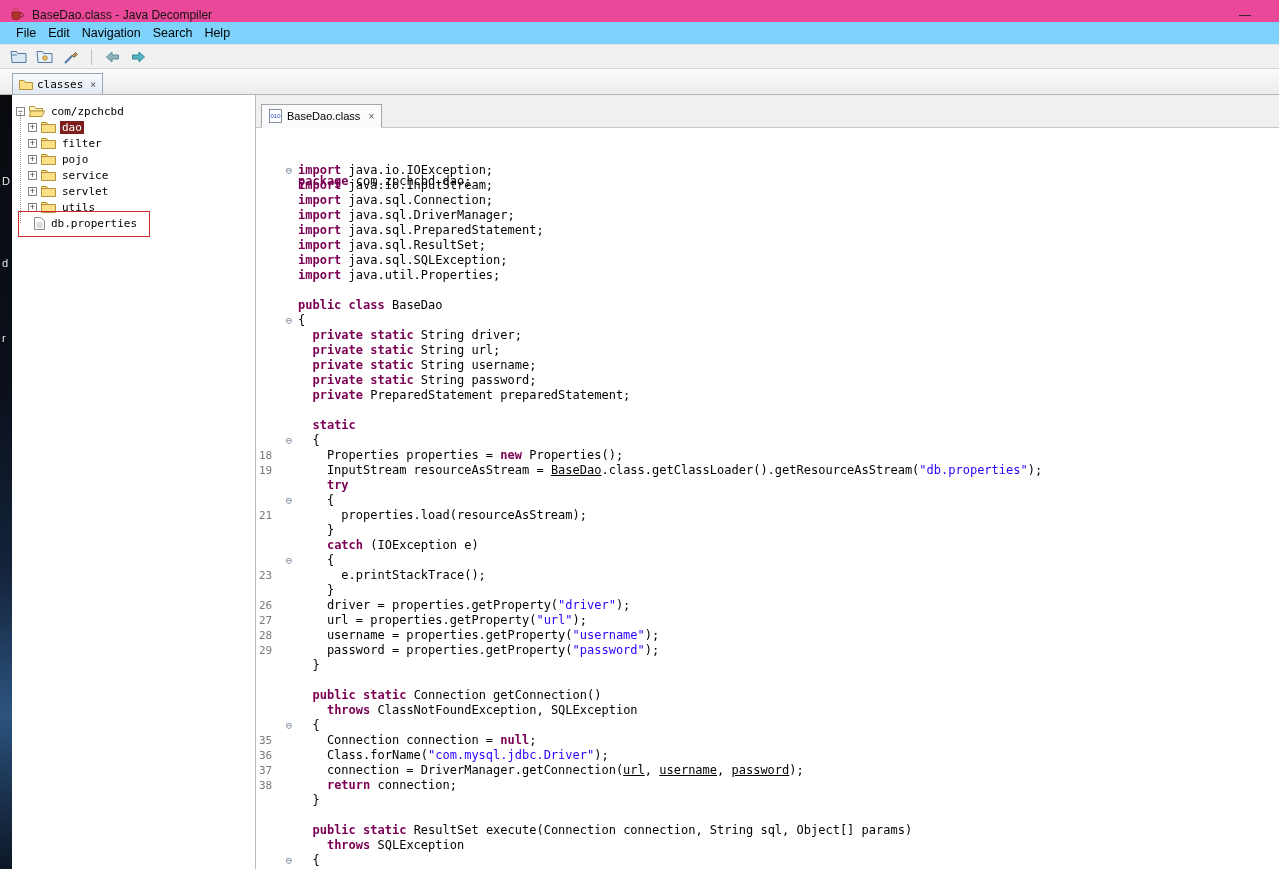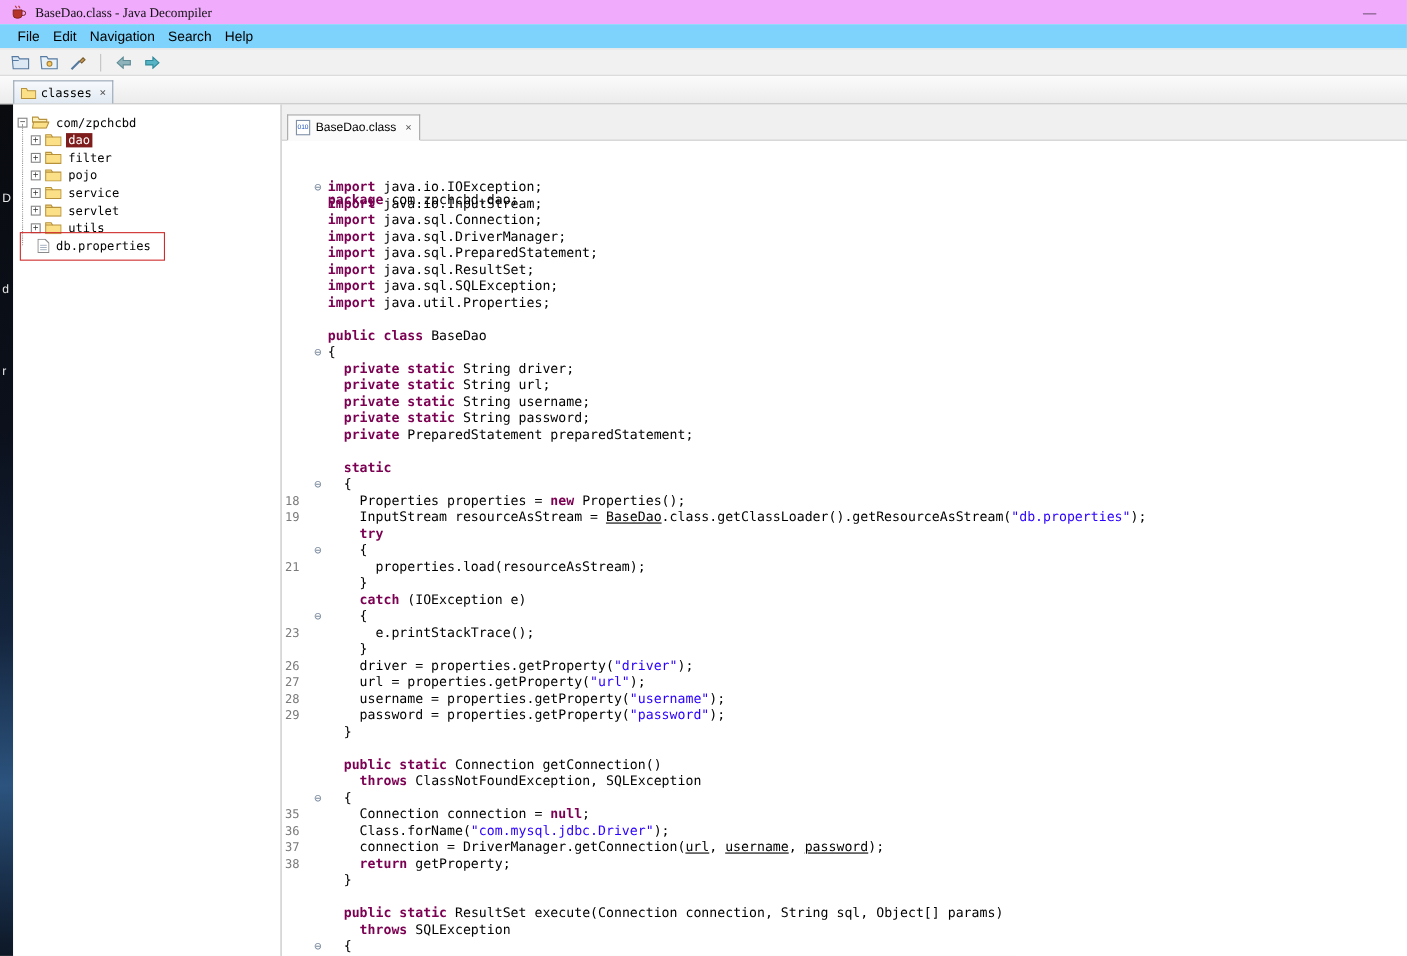--- a/index.html
+++ b/index.html
@@ -4,21 +4,21 @@
 <style>
   * { box-sizing: border-box; }
   html,body { margin:0; padding:0; }
   body {
     width:1279px; height:869px; overflow:hidden; background:#000;
     font-family:"Liberation Sans", sans-serif;
   }
   .win { width:1279px; height:869px; background:#fff; display:flex; flex-direction:column; }
 
   
-  .titlebar { height:22px; flex:none; display:flex; align-items:center; padding:0 10px; background:#f0abfc;font-family:Liberation Serif, serif; }
+  .titlebar { height:22px; flex:none; display:flex; align-items:flex-end; padding:0 10px; background:#ec4899; }
   .appicon { width:16px; height:16px; display:flex; align-items:center; }
   .title { font-size:12px; color:#111; margin-left:6px; white-space:nowrap; }
   .minbtn { margin-left:auto; margin-right:18px; font-size:12px; color:#222; }
 
   
   .menubar { height:22px; flex:none; display:flex; align-items:center; padding-left:10px; background:#7dd3fc; font-size:12.5px; color:#000; }
   .menu-item { padding:0 6px; white-space:nowrap; }
 
   
   .toolbar { height:25px; flex:none; background:#f1f1f1; border-top:1px solid #e4e4e4; border-bottom:1px solid #d5d5d5;
@@ -463,21 +463,21 @@
               <span class="txt"><span class="pl">    Class.forName(</span><span class="st">"com.mysql.jdbc.Driver"</span><span class="pl">);</span></span>
             </div>
             <div class="cl">
               <span class="num">37</span>
               <span class="fold"></span>
               <span class="txt"><span class="pl">    connection = DriverManager.getConnection(</span><span class="lk">url</span><span class="pl">, </span><span class="lk">username</span><span class="pl">, </span><span class="lk">password</span><span class="pl">);</span></span>
             </div>
             <div class="cl">
               <span class="num">38</span>
               <span class="fold"></span>
-              <span class="txt"><span class="pl">    </span><span class="kw">return</span><span class="pl"> getProperty;</span></span>
+              <span class="txt"><span class="pl">    </span><span class="kw">return</span><span class="pl"> connection;</span></span>
             </div>
             <div class="cl">
               <span class="num"></span>
               <span class="fold"></span>
               <span class="txt"><span class="pl">  }</span></span>
             </div>
             <div class="cl">
               <span class="num"></span>
               <span class="fold"></span>
               <span class="txt"></span>

